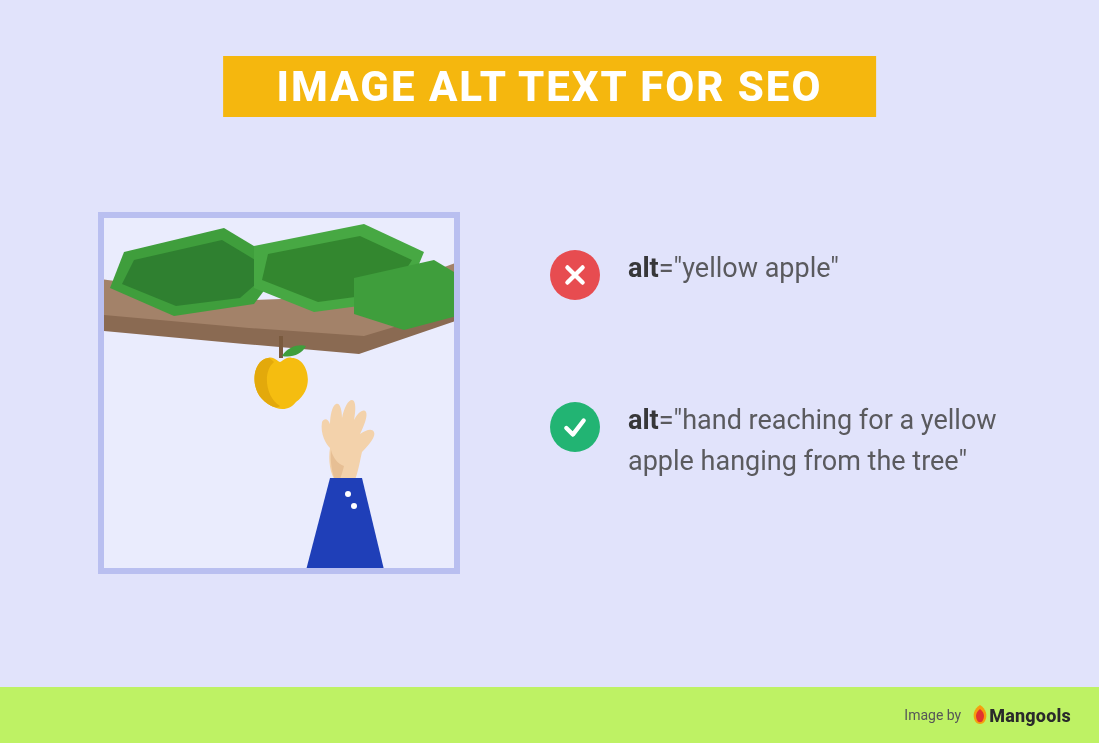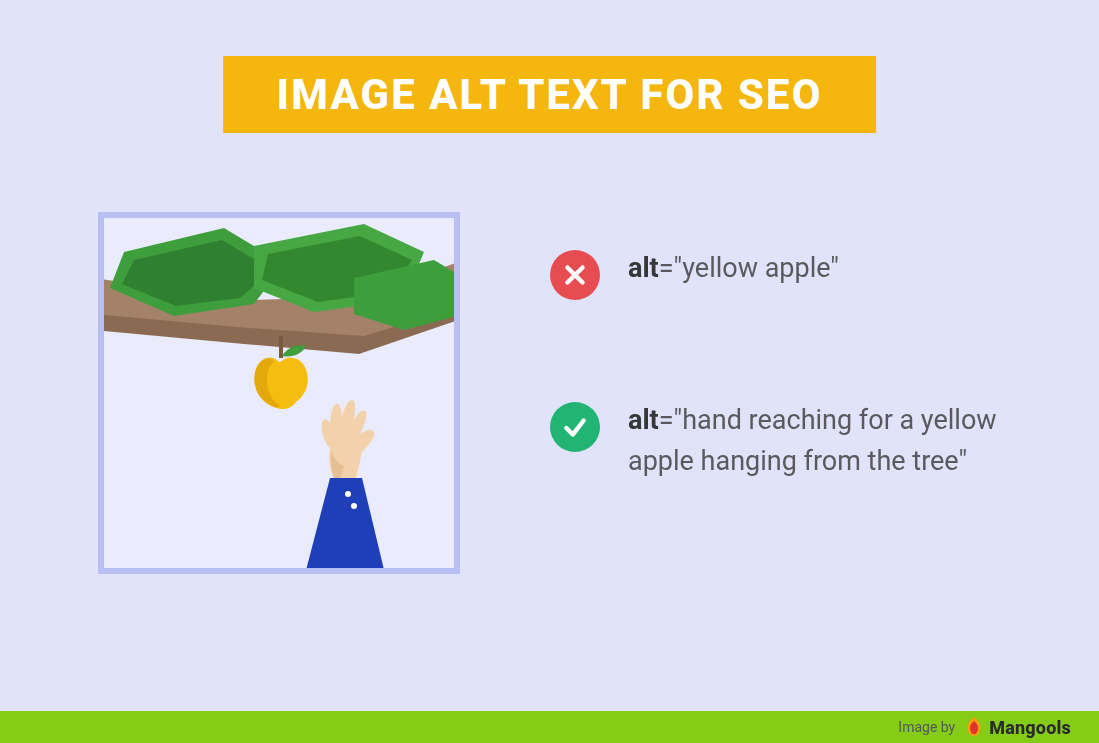--- a/index.html
+++ b/index.html
@@ -10,21 +10,21 @@
     position: relative;
     overflow: hidden;
   }
 
   .title-banner {
     position: absolute;
     top: 56px;
     left: 50%;
     transform: translateX(-50%);
     background: #f5b70e;
-    padding: 14px 54px;
+    padding: 6px 54px;
     text-align: center;
   }
   .title-banner span {
     color: #ffffff;
     font-size: 42px;
     font-weight: 800;
     letter-spacing: 2px;
     white-space: nowrap;
   }
 
@@ -73,36 +73,35 @@
     color: #5a5a5e;
     max-width: 370px;
   }
   .example-text b { color: #373739; font-weight: 700; text-align: right; }
 
   .footer {
     position: absolute;
     left: 0;
     bottom: 0;
     width: 100%;
-    height: 32px;
-    background: #84cc16;
+    height: 56px;
+    background: #bef264;
     display: flex;
     align-items: center;
     justify-content: flex-end;
     padding-right: 28px;
     gap: 10px;
   }
   .footer .by {
     color: #565658;
     font-size: 14px;
   }
   .footer .logo {
     display: flex;
     align-items: center;
-    gap: 6px;
   }
   .footer .logo-mark {
     width: 18px; height: 22px; position: relative;
   }
   .footer .logo-text {
     color: #2a2a2b;
     font-weight: 800;
     font-size: 18px;
     letter-spacing: 0.2px;
   }

